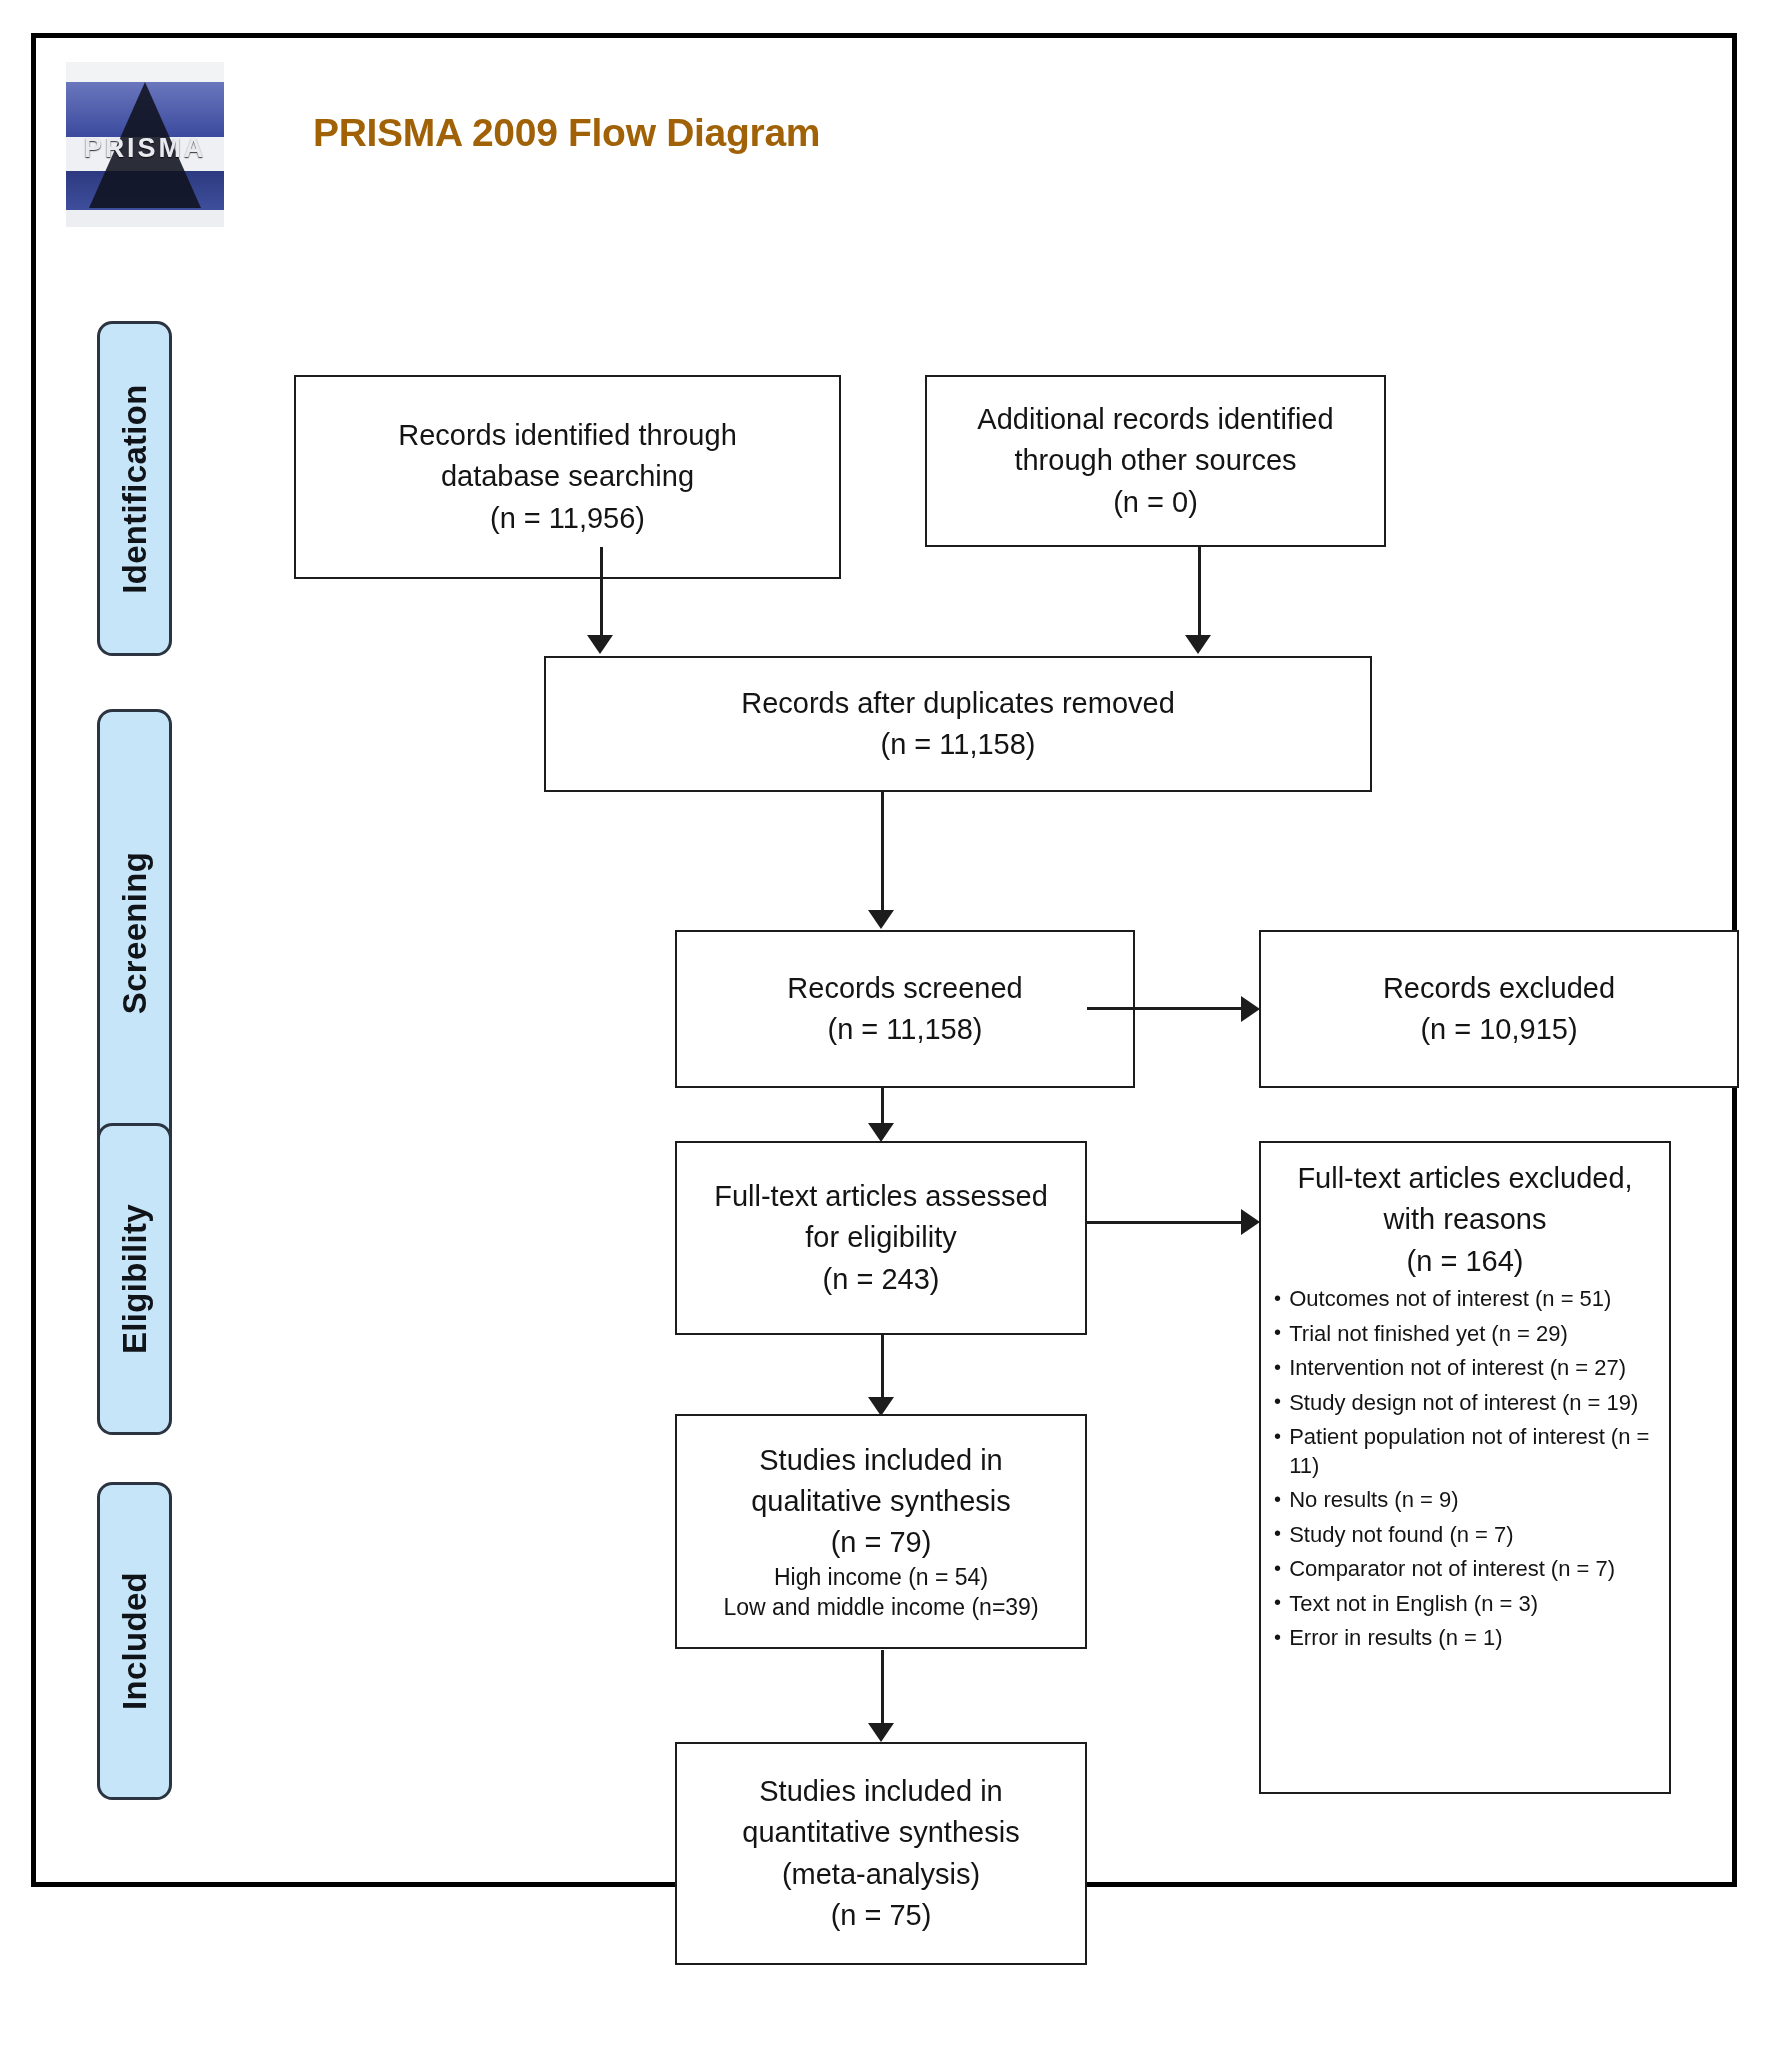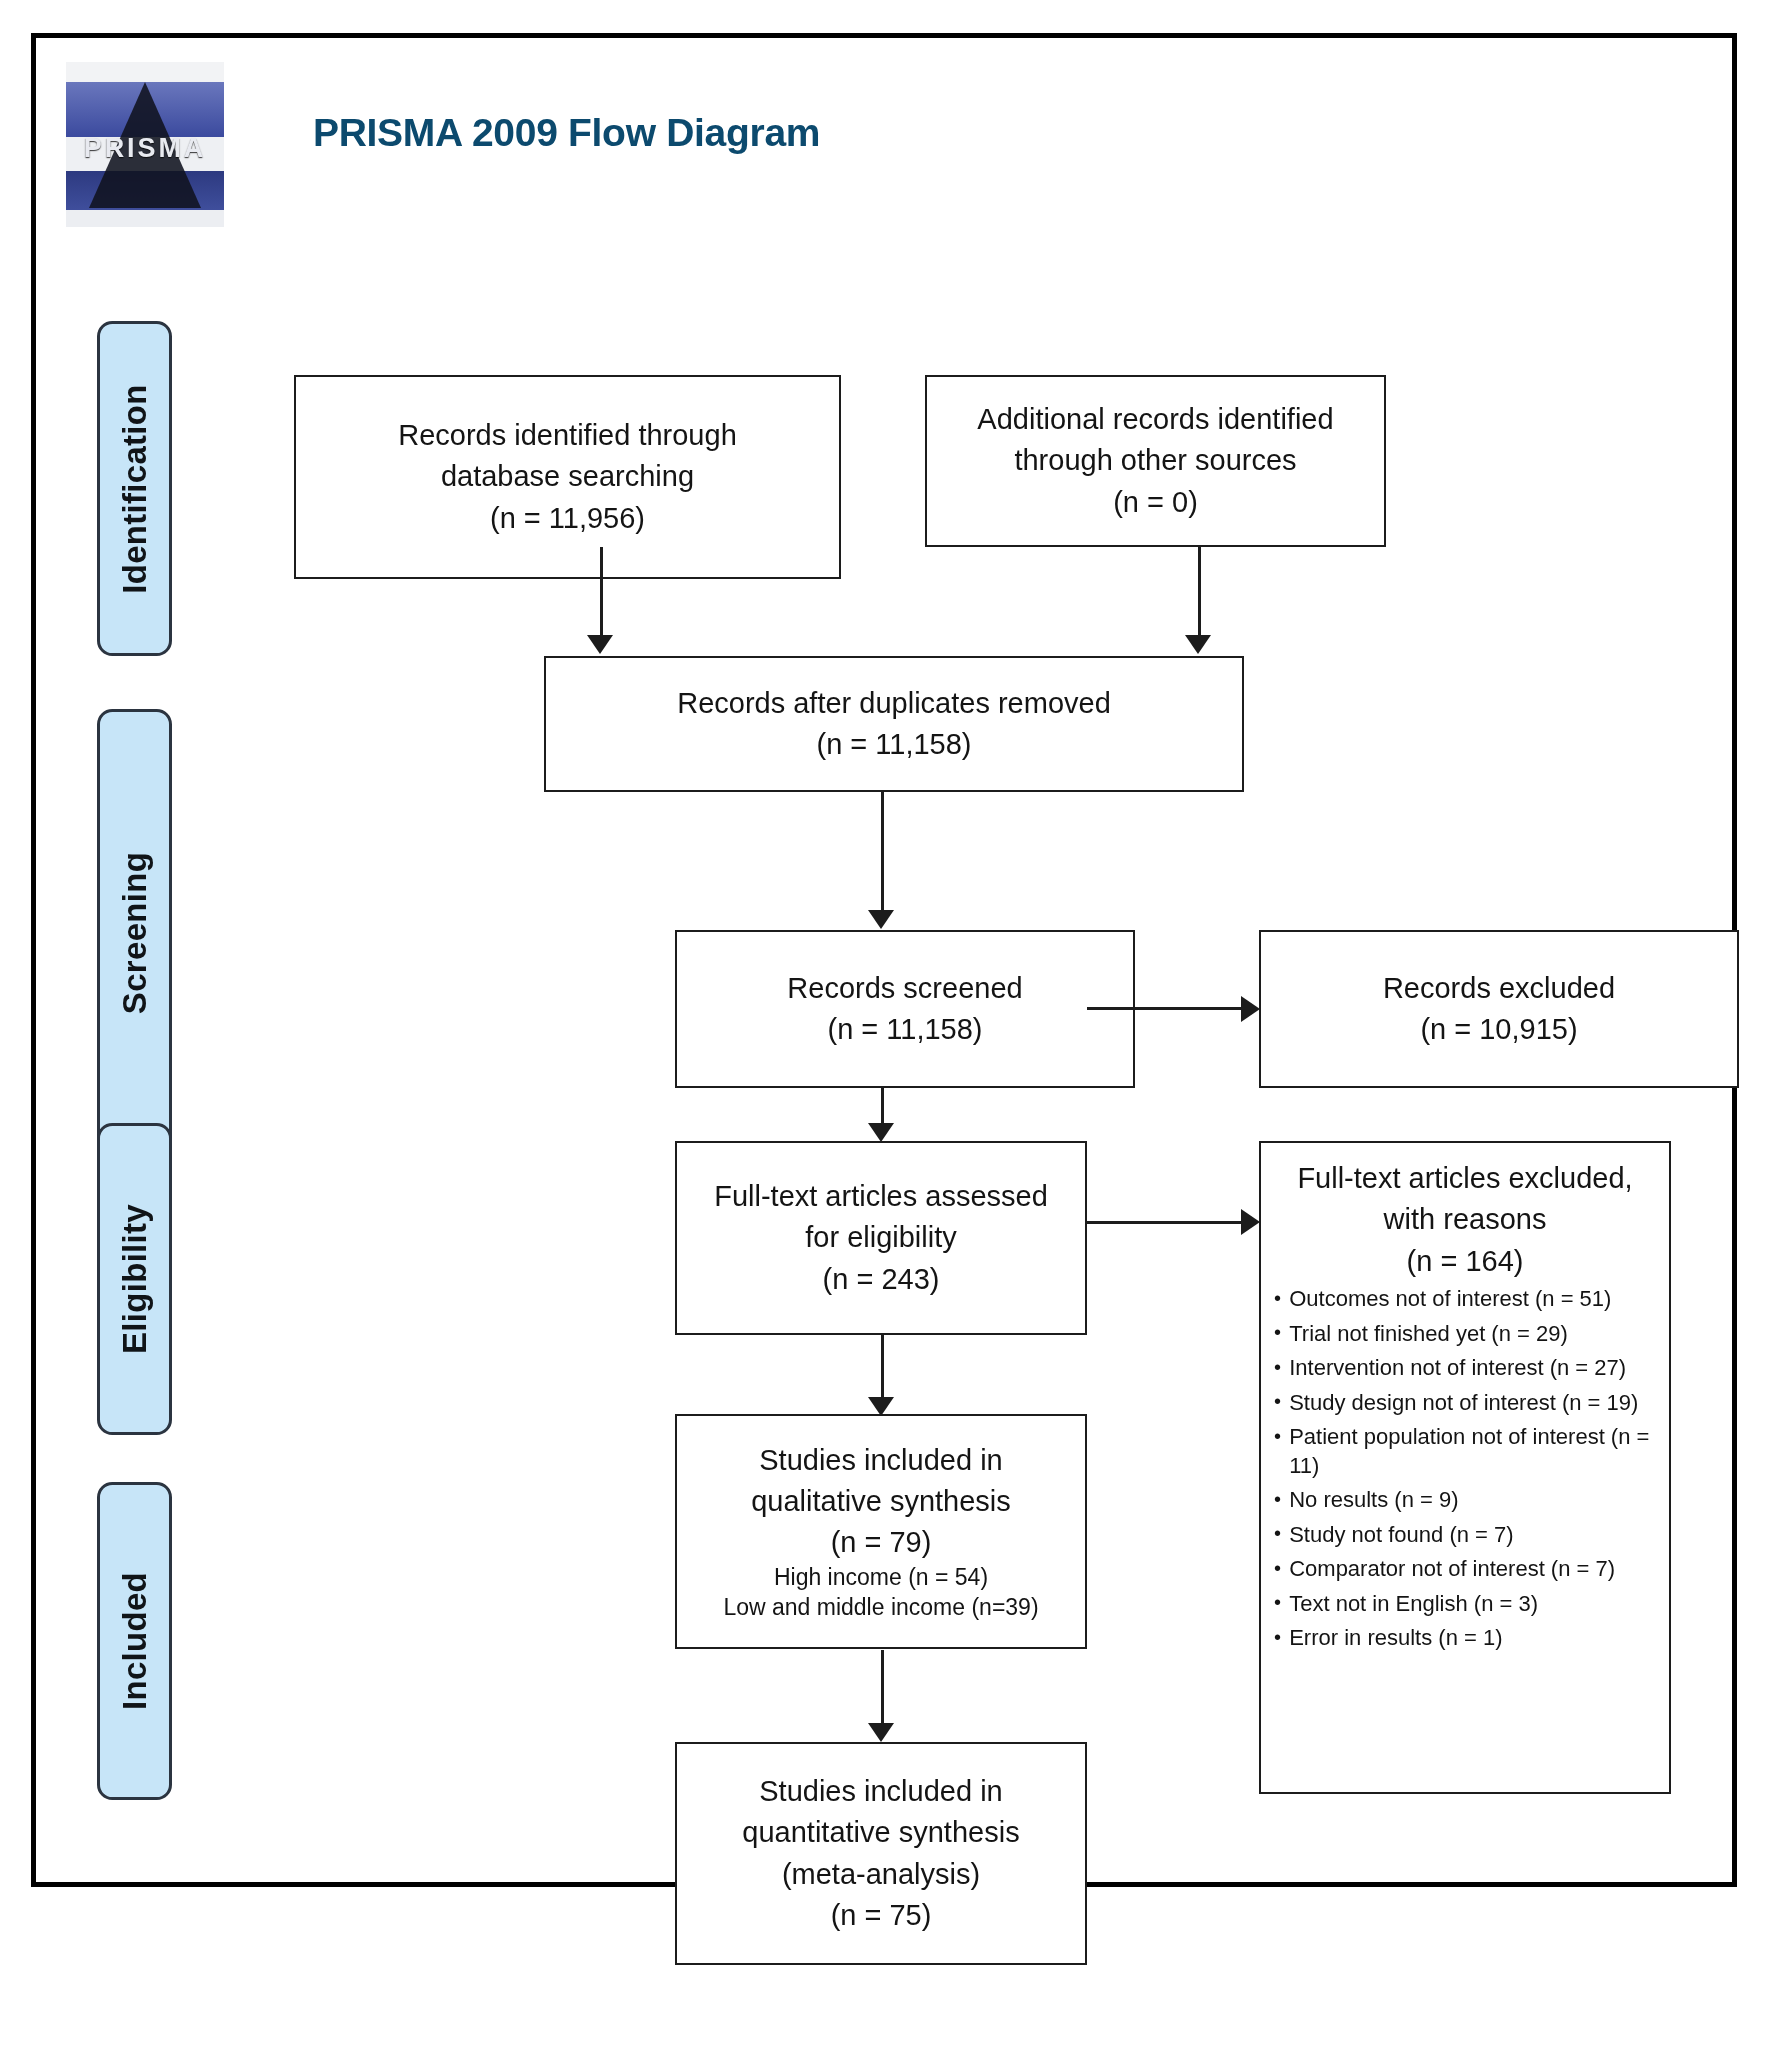--- a/index.html
+++ b/index.html
@@ -73,21 +73,21 @@
     letter-spacing: 2.9px;
     color: #e8eaf0;
     text-shadow: 0 0.6px 1.2px rgba(0,0,0,.8);
   }
   #title {
     position: absolute;
     left: 313px;
     top: 111px;
     font-size: 39px;
     font-weight: bold;
-    color: #0c4a6e;
+    color: #a16207;
     letter-spacing: -0.3px;
     white-space: nowrap;
   }
 
   
   .stage {
     position: absolute;
     width: 75px;
     background: #c7e5f8;
     border: 3.5px solid #2b3440;
@@ -222,21 +222,21 @@
     <span class="ln">Additional records identified</span>
     <span class="ln">through other sources</span>
     <span class="ln">(n = 0)</span>
   </div>
 
   <div class="vline" style="left:600px; top:547px; height:88px;"></div>
   <div class="arrow-down" style="left:587px; top:635px;"></div>
   <div class="vline" style="left:1198px; top:547px; height:88px;"></div>
   <div class="arrow-down" style="left:1185px; top:635px;"></div>
 
-  <div class="fbox" style="left:544px; top:656px; width:700px; height:136px;">
+  <div class="fbox" style="left:544px; top:656px; width:828px; height:136px;">
     <span class="ln">Records after duplicates removed</span>
     <span class="ln">(n = 11,158)</span>
   </div>
 
   <div class="vline" style="left:881px; top:792px; height:118px;"></div>
   <div class="arrow-down" style="left:868px; top:910px;"></div>
 
   <div class="fbox" style="left:675px; top:930px; width:460px; height:158px;">
     <span class="ln">Records screened</span>
     <span class="ln">(n = 11,158)</span>

